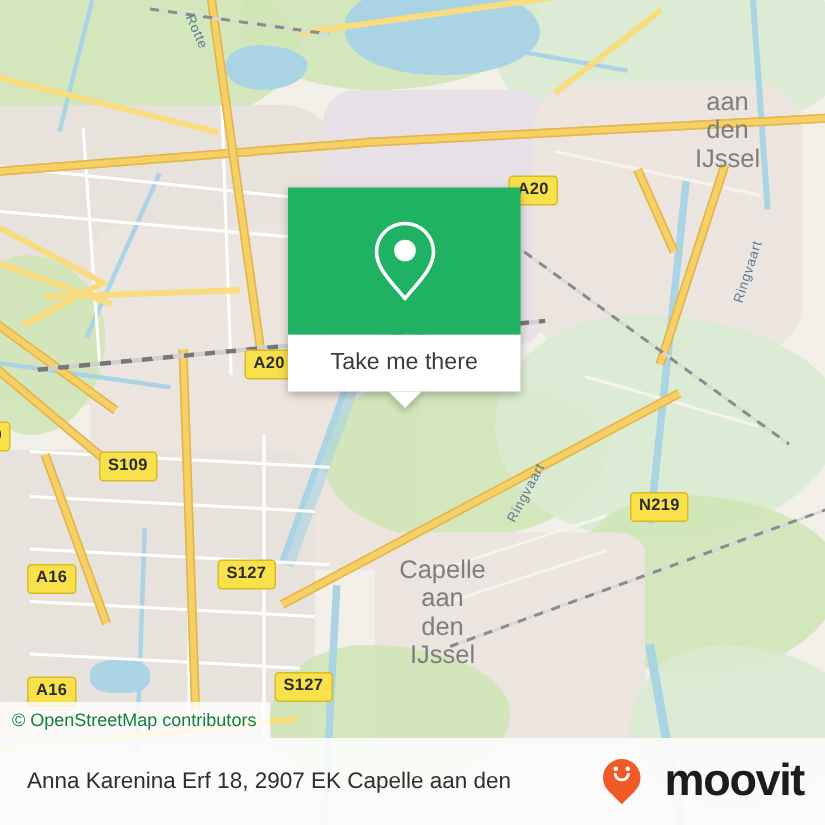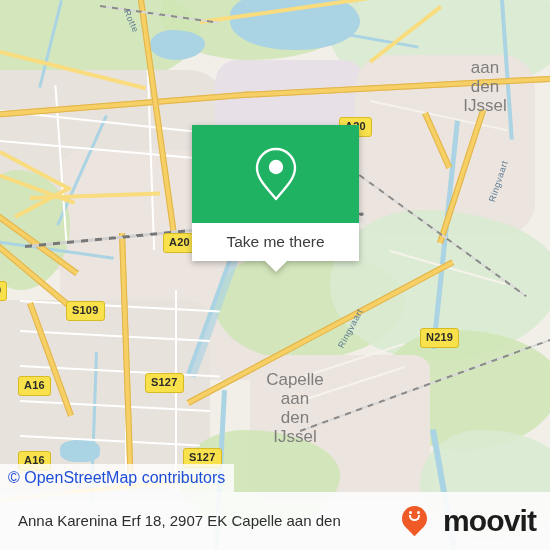--- a/index.html
+++ b/index.html
@@ -38,24 +38,24 @@
     color:#2b2b2b;font-size:11px;font-weight:bold;line-height:1;
     padding:3px 5px 4px 5px;letter-spacing:.2px;white-space:nowrap;margin-top:33px;}
 
   
   .place{position:absolute;color:#7e7e7e;text-align:center;line-height:1.12;
          font-size:17px;white-space:nowrap;}
   .wlabel{position:absolute;color:#5b7a92;font-size:9px;letter-spacing:.5px;white-space:nowrap;}
 
   
   .attrib{position:absolute;left:0;bottom:58px;background:rgba(255,255,255,.80);
-    color:#1d4ed8;font-size:16px;padding:5px 9px 5px 8px;white-space:nowrap;}
-
-  
-  .callout{position:absolute;left:192px;top:125px;width:167px;
+    color:#15803d;font-size:12px;padding:5px 9px 5px 8px;white-space:nowrap;}
+
+  
+  .callout{position:absolute;left:192px;top:125px;width:155px;
            filter:drop-shadow(0 2px 3px rgba(0,0,0,.28));text-align:center;}
   .callout-top{background:#1fb263;height:98px;position:relative;}
   .pin-wrap{position:absolute;left:0;top:0;width:100%;height:100%;
             display:flex;align-items:center;justify-content:center;}
   .callout-bot{background:#fff;height:38px;display:flex;align-items:center;justify-content:center;}
   .callout-bot span{color:#3c3c3c;font-size:15.5px;}
   .tail{position:absolute;left:50%;margin-left:-11px;top:136px;width:0;height:0;
         border-left:11px solid transparent;border-right:11px solid transparent;
         border-top:11px solid #ffffff;}
 

